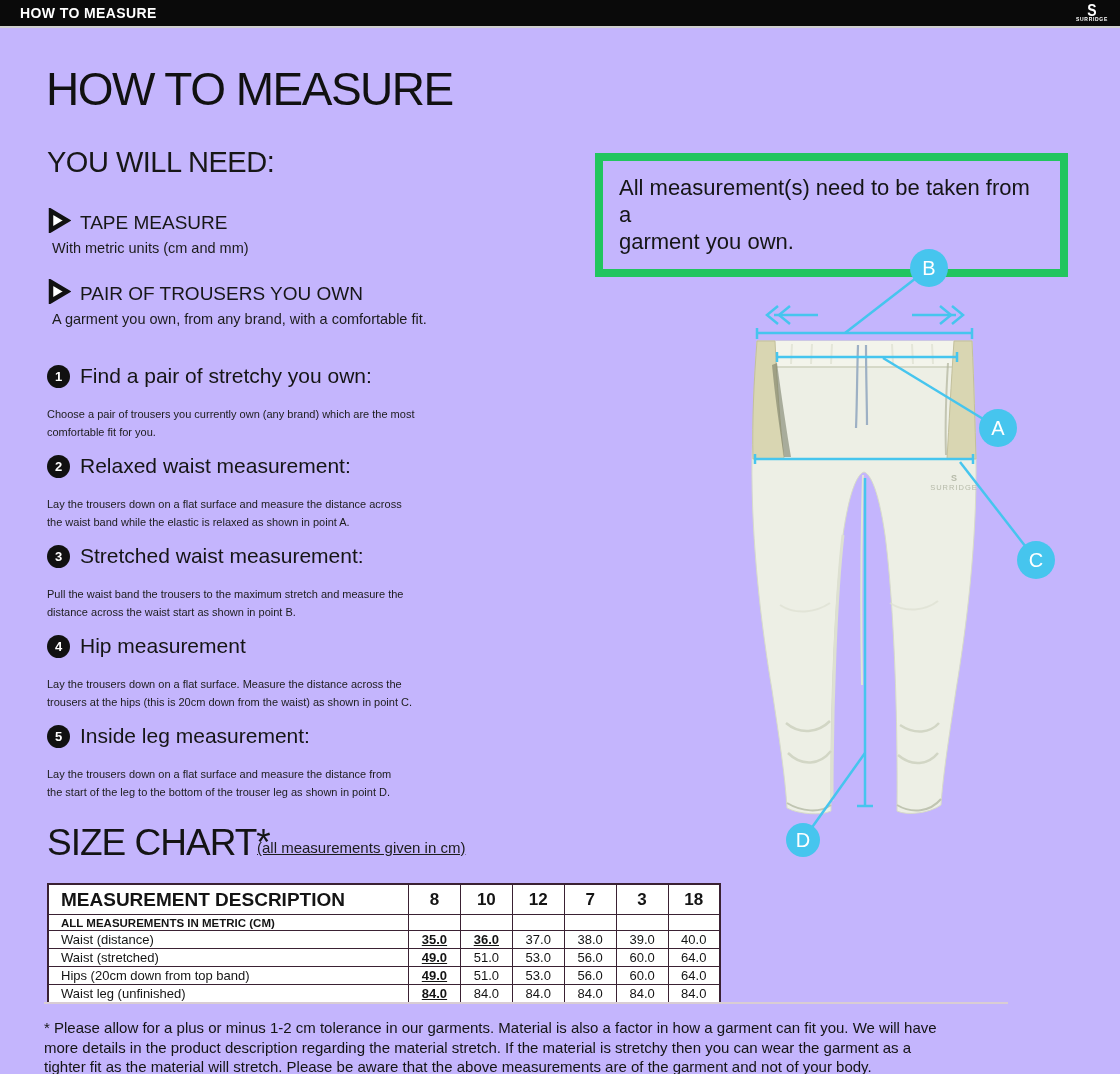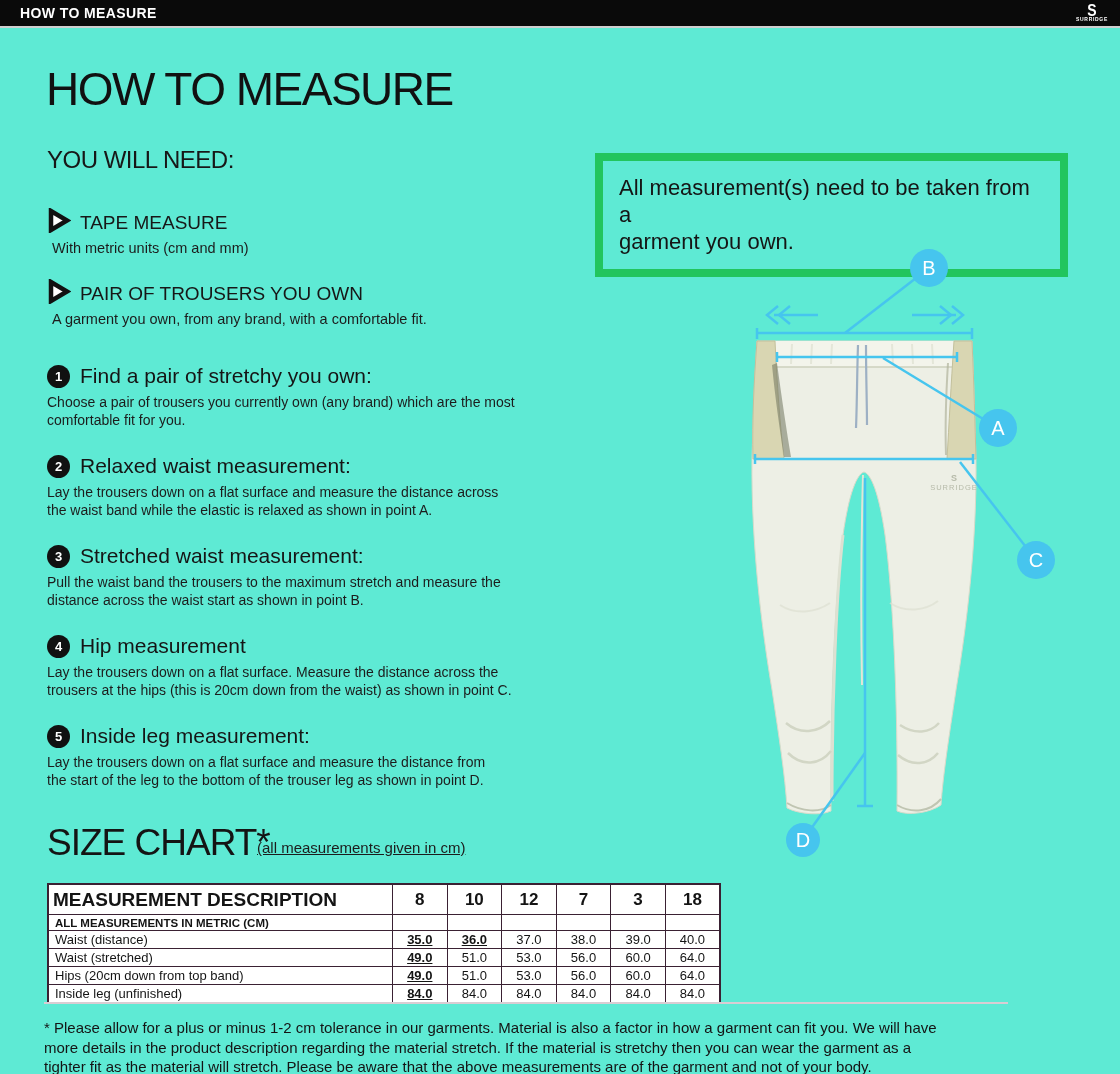--- a/index.html
+++ b/index.html
@@ -1,56 +1,56 @@
 <!DOCTYPE html>
 <html><head>
 <meta charset="utf-8">
 <style>
   html,body{margin:0;padding:0;background:#fff;}
   body{font-family:"Liberation Sans",sans-serif;color:#1a1a1a;}
-  .page{position:relative;width:1120px;height:1074px;background:#5eead4;overflow:hidden;}
+  .page{position:relative;width:1120px;height:1074px;background:#c4b5fd;overflow:hidden;}
 
   
   .topbar{position:absolute;left:0;top:0;width:100%;height:28px;background:#0a0a0a;
           border-bottom:2px solid #cfcfcf;box-sizing:border-box;display:flex;
           align-items:center;justify-content:space-between;padding:0 12px 0 20px;}
   .topbar-title{color:#fff;font-size:14px;font-weight:bold;letter-spacing:.4px;}
   .logo{text-align:center;color:#fff;line-height:1;margin-top:1px;}
   .logo-s{font-size:14px;font-weight:bold;line-height:11px;transform:scaleY(1.2);}
   .logo-text{font-size:5px;letter-spacing:.7px;font-weight:bold;margin-top:1px;}
 
   .page-title{position:absolute;left:46px;top:62px;font-size:46px;letter-spacing:-1.5px;color:#111;}
 
-  .ywn-heading{position:absolute;left:47px;top:146px;font-size:24px;letter-spacing:-.5px;color:#171717;}
+  .ywn-heading{position:absolute;left:47px;top:146px;font-size:29px;letter-spacing:-.5px;color:#171717;}
 
   .need-item{position:absolute;left:47px;}
   .need-row{display:flex;align-items:center;gap:9px;}
   .need-label{font-size:19px;color:#171717;}
   .need-desc{font-size:14.5px;margin-top:3px;margin-left:5px;color:#1c1c1c;}
 
   .note-box{position:absolute;left:595px;top:153px;width:473px;box-sizing:border-box;
             border:8px solid #22c55e;padding:13px 16px 14px 16px;font-size:22px;line-height:27px;
             white-space:pre-line;color:#151515;}
 
   .step{position:absolute;left:47px;width:522px;}
   .step-head{display:flex;align-items:center;gap:10px;font-size:21px;color:#151515;}
   .step-num{width:23px;height:23px;border-radius:50%;background:#111;color:#fff;font-size:13px;
             font-weight:bold;display:flex;align-items:center;justify-content:center;flex:0 0 23px;}
-  .step-desc{margin-top:5px;font-size:14px;line-height:18px;white-space:pre-line;color:#1c1c1c;}
+  .step-desc{margin-top:17px;font-size:11px;line-height:18px;white-space:pre-line;color:#1c1c1c;}
 
   .sc-heading{position:absolute;left:47px;top:822px;font-size:37px;letter-spacing:-1px;color:#141414;}
   .sc-sub{position:absolute;left:257px;top:839px;font-size:15px;color:#1c1c1c;text-decoration:underline;}
 
   table.size-chart{position:absolute;left:47px;top:883px;border-collapse:collapse;table-layout:fixed;
         width:674px;border:2.5px solid #3a2133;}
   .size-chart th,.size-chart td{border:1.6px solid #3a2133;background:#fff;color:#141414;}
   .size-chart th{font-size:17px;height:25px;text-align:center;}
-  .size-chart th.desc{width:335px;text-align:left;padding:2px 4px;font-size:19px;}
+  .size-chart th.desc{width:335px;text-align:left;padding:2px 12px;font-size:19px;}
   .size-chart td{font-size:13px;text-align:center;height:15px;padding:1px 2px;}
-  .size-chart td.desc{text-align:left;padding-left:6px;}
+  .size-chart td.desc{text-align:left;padding-left:12px;}
   .size-chart tr.metric td{font-weight:bold;font-size:11.5px;height:13px;}
   .size-chart td.b{font-weight:bold;text-decoration:underline;}
 
   .bottom-rule{position:absolute;left:44px;top:1002px;width:964px;height:2px;background:#d9cdd3;}
   .footnote{position:absolute;left:44px;top:1018px;width:1062px;font-size:15px;line-height:19.5px;
             white-space:pre-line;color:#141414;}
 
   .diagram{position:absolute;left:690px;top:245px;width:420px;height:635px;}
 </style>
 </head>
@@ -287,21 +287,21 @@
         <tr>
           <td class="desc">Hips (20cm down from top band)</td>
           <td class="b">49.0</td>
           <td>51.0</td>
           <td>53.0</td>
           <td>56.0</td>
           <td>60.0</td>
           <td>64.0</td>
         </tr>
         <tr>
-          <td class="desc">Inside leg (unfinished)</td>
+          <td class="desc">Waist leg (unfinished)</td>
           <td class="b">84.0</td>
           <td>84.0</td>
           <td>84.0</td>
           <td>84.0</td>
           <td>84.0</td>
           <td>84.0</td>
         </tr>
       </tbody>
   </table>
 

